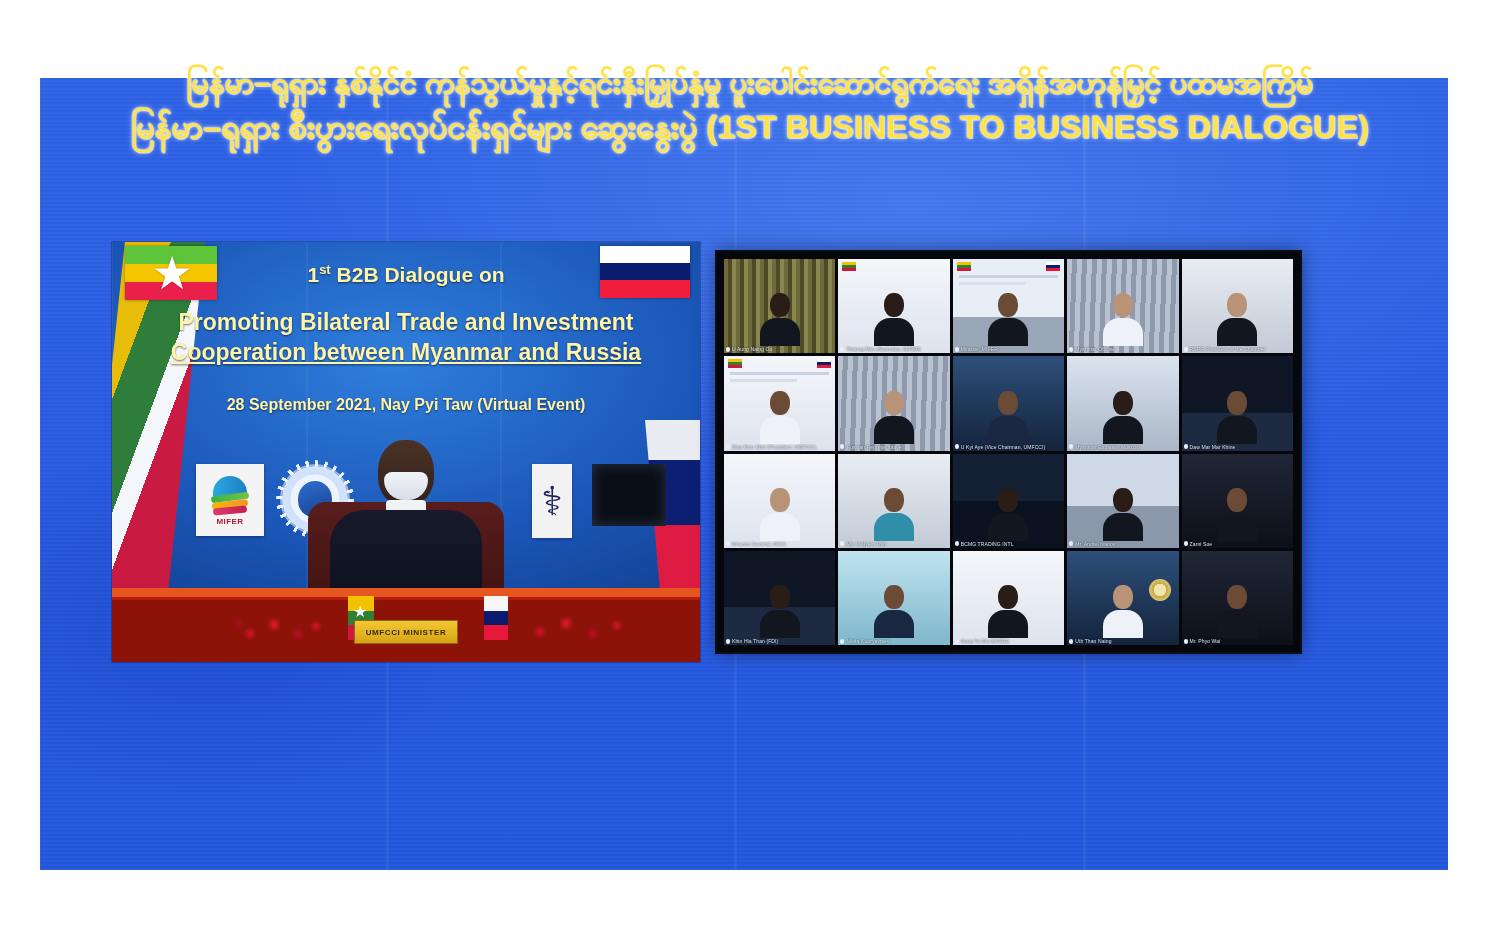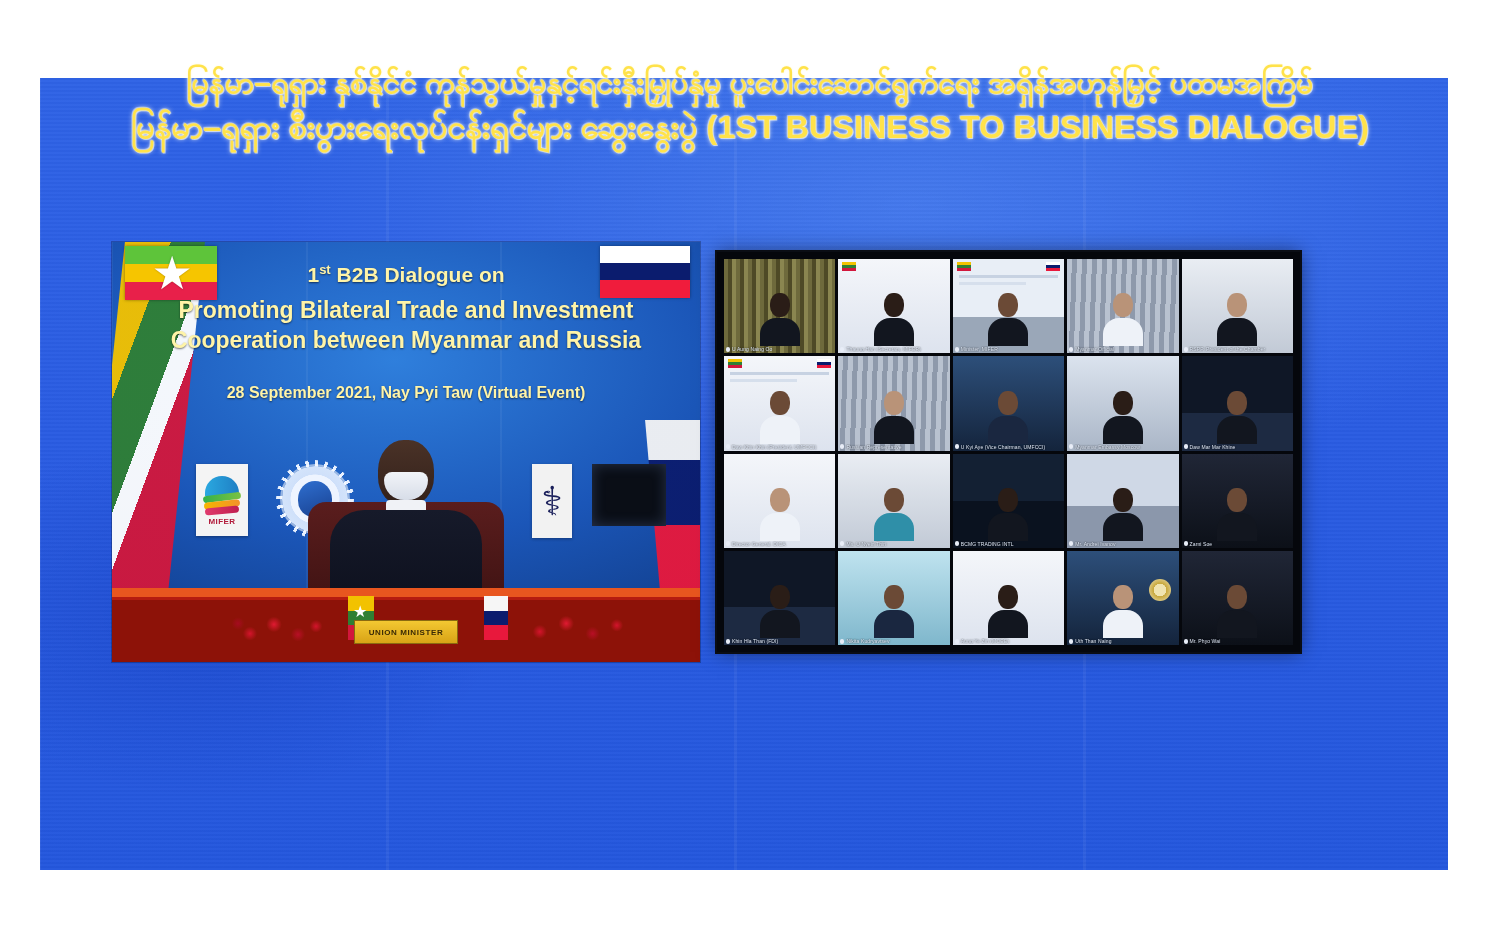--- a/index.html
+++ b/index.html
@@ -60,22 +60,22 @@
     background:
       linear-gradient(90deg, rgba(255,255,255,0.05) 0 1px, rgba(255,255,255,0) 1px 33%,
         rgba(255,255,255,0.05) 33% 33.4%, rgba(255,255,255,0) 33.4% 66%,
         rgba(255,255,255,0.05) 66% 66.4%, rgba(255,255,255,0) 66.4% 100%),
       radial-gradient(ellipse 520px 300px at 48% 28%, #2f7fdc, #1b56b8 60%, #12408f 100%);
   }
   
   .pl-text{position:absolute;left:0;right:0;top:20px;text-align:center;color:#fff4a8;
     font-weight:bold;text-shadow:0 1px 2px rgba(0,0,0,0.55);}
   .pl-t1{font-size:21px;line-height:1.25;}
-  .pl-t2{font-size:23px;line-height:1.3;margin-top:8px;}
-  .pl-t3{font-size:23px;line-height:1.3;}
+  .pl-t2{font-size:23px;line-height:1.3;margin-top:20px;}
+  .pl-t3{font-size:23px;line-height:1.3;text-decoration:underline;}
   .pl-t4{font-size:16px;line-height:1.3;margin-top:27px;}
   .sup{font-size:0.62em;vertical-align:super;}
 
   
   .flag-mm{position:absolute;left:13px;top:4px;width:92px;height:54px;
     background:linear-gradient(180deg,#5ec43a 0 34%,#f6c500 34% 67%,#e8204a 67% 100%);
     box-shadow:0 0 3px rgba(0,0,0,0.4);}
   .star-glyph{position:absolute;left:20px;top:0px;width:54px;height:54px;
     display:flex;align-items:center;justify-content:center;color:#ffffff;font-size:46px;
     text-shadow:0 0 2px rgba(0,0,0,0.35);}
@@ -87,21 +87,21 @@
   .pole-mm{position:absolute;left:-6px;top:0;width:80px;height:360px;
     background:linear-gradient(105deg,#f2c200 0 26%,#2f7f34 26% 50%,#ffffff 50% 62%,#d2173c 62% 100%);
     transform:skewX(-6deg);opacity:0.95;}
   .pole-ru{position:absolute;right:-18px;top:178px;width:62px;height:250px;
     background:linear-gradient(180deg,#f4f4f4 0 16%,#0b1c6e 16% 42%,#e8183c 42% 100%);
     transform:skewX(5deg);opacity:0.95;}
 
   
   .logo-card{position:absolute;background:#f4f4f4;display:flex;align-items:center;
     justify-content:center;flex-direction:column;box-shadow:0 1px 3px rgba(0,0,0,0.35);}
-  .logo-mifer{left:84px;top:222px;width:52px;height:72px;}
+  .logo-mifer{left:84px;top:222px;width:68px;height:72px;}
   .mifer-mark{width:38px;height:40px;position:relative;}
   .mifer-arc{position:absolute;left:2px;top:2px;width:34px;height:20px;border-radius:18px 18px 0 0;
     background:linear-gradient(90deg,#2aa8e0,#1f7fc4);}
   .mifer-r1{position:absolute;left:0;top:20px;width:38px;height:7px;border-radius:4px;
     background:linear-gradient(90deg,#34b24a,#7bc143);transform:rotate(-7deg);}
   .mifer-r2{position:absolute;left:1px;top:27px;width:36px;height:7px;border-radius:4px;
     background:linear-gradient(90deg,#f7b500,#f2932a);transform:rotate(-6deg);}
   .mifer-r3{position:absolute;left:2px;top:33px;width:34px;height:7px;border-radius:4px;
     background:linear-gradient(90deg,#e03a6d,#c02050);transform:rotate(-5deg);}
   .mifer-word{font-size:8px;font-weight:bold;color:#b11a3a;letter-spacing:0.4px;margin-top:3px;}
@@ -294,21 +294,21 @@
       <div class="body"></div>
     </div>
 
     <div class="desk">
       <div class="desk-top"></div>
       <div class="flowers-l"></div>
       <div class="flowers-r"></div>
       <div class="tbl-flag-mm"></div>
       <div class="tbl-flag-ru"></div>
       <div class="nameplate">
-        <span>UNION MINISTER</span>
+        <span>UMFCCI MINISTER</span>
       </div>
     </div>
   </div>
 
   <div class="videowall">
     <div class="vgrid" id="vgrid">
         <div class="tile v-curtain">
           <div class="fig">
             <div class="fig-head sk-dark"></div>
             <div class="fig-body su-dark"></div>

